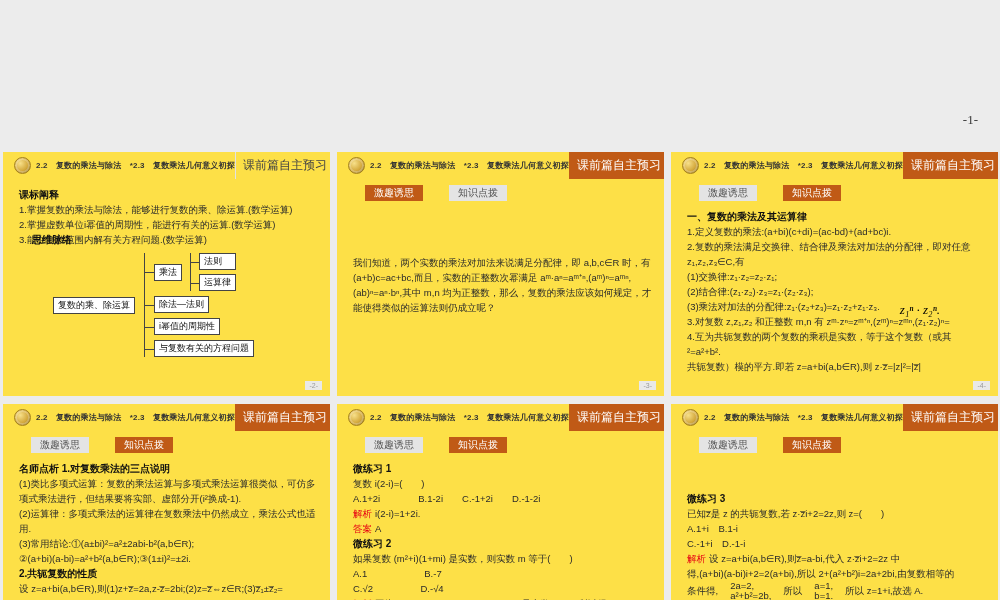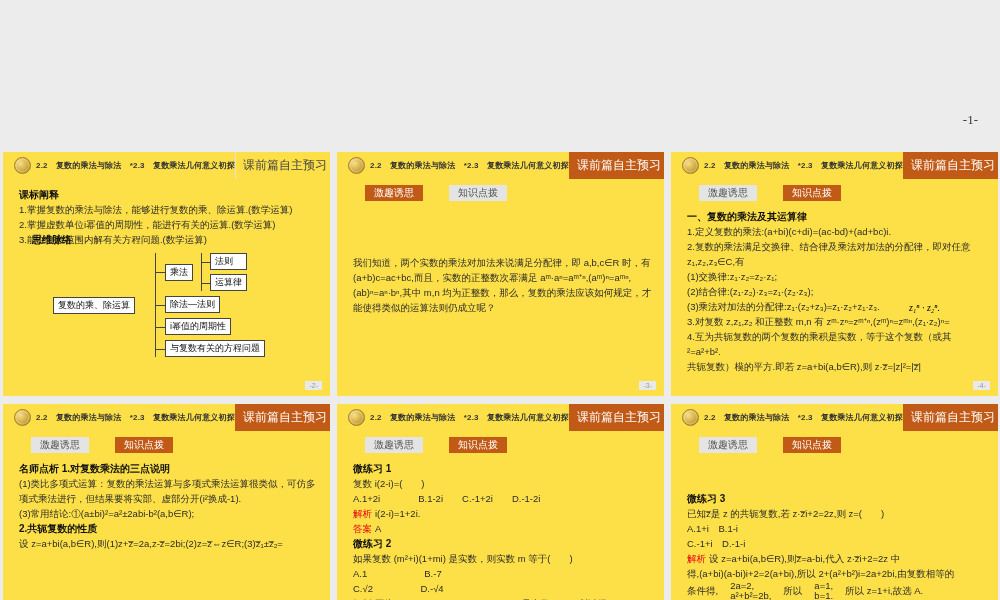--- a/index.html
+++ b/index.html
@@ -27,37 +27,37 @@
   
   .content{padding:8px 10px 0 16px;font-size:9.5px;color:#2a2a2a;line-height:15px;position:relative;}
   .line{min-height:15px;}
   .line.bold{font-weight:bold;color:#111;font-size:10px;}
   .red-label{color:#e60012;margin-right:3px;}
   .overlap{position:relative;}
   .overlay-label{position:absolute;left:13px;top:0;font-weight:bold;color:#111;font-size:10px;}
   .spacer{width:100%;}
   .stack{display:inline-flex;flex-direction:column;font-size:9.5px;line-height:10px;
     vertical-align:middle;margin:0 12px;}
-  .float-formula{position:absolute;right:58px;top:150px;font-size:10px;
+  .float-formula{position:absolute;right:58px;top:150px;font-size:13px;
     font-family:"Liberation Serif",serif;font-style:italic;}
   
   .slide-badge{position:absolute;right:8px;bottom:6px;background:#e9e9e9;color:#999;
     font-size:7px;padding:1px 4px;}
   
   .diagram{display:flex;align-items:center;margin:6px 0 0 50px;font-size:9px;color:#111;}
   .dbox{border:1px solid #444;padding:1px 4px;background:#fff;white-space:nowrap;}
   .dgroup{display:flex;flex-direction:column;gap:5px;margin-left:9px;padding-left:9px;
     border-left:1px solid #444;}
   .drow{position:relative;display:flex;align-items:center;}
   .drow::before{content:"";position:absolute;left:-9px;top:50%;width:9px;height:1px;background:#444;}
   .dsub{display:flex;flex-direction:column;gap:4px;margin-left:8px;padding-left:8px;
     border-left:1px solid #444;font-family:Liberation Serif, serif;}
   .dsub .dbox{position:relative;}
   .dsub .dbox::before{content:"";position:absolute;left:-9px;top:50%;width:8px;height:1px;background:#444;}
-  .root{position:relative;margin-right:11px;}
+  .root{position:relative;margin-right:0;}
 </style>
 </head>
 <body>
 
 <div class="page-num-top">-1-</div>
 
 <div class="grid">
 
   <div class="slide">
     <div class="slide-header">
@@ -157,21 +157,23 @@
         <span class="nav-btn">课堂篇探究学习</span>
       </span>
     </div>
     <div class="tabs">
         <span class="tab">激趣诱思</span>
         <span class="tab active">知识点拨</span>
       </div>
     <div class="content">
         <div class="line bold">名师点析 1.对复数乘法的三点说明</div>
         <div class="line">(1)类比多项式运算：复数的乘法运算与多项式乘法运算很类似，可仿多项式乘法进行，但结果要将实部、虚部分开(i²换成-1).</div>
+        <div class="line">(2)运算律：多项式乘法的运算律在复数乘法中仍然成立，乘法公式也适用.</div>
         <div class="line">(3)常用结论:①(a±bi)²=a²±2abi-b²(a,b∈R);</div>
+        <div class="line">②(a+bi)(a-bi)=a²+b²(a,b∈R);③(1±i)²=±2i.</div>
         <div class="line bold">2.共轭复数的性质</div>
         <div class="line">设 z=a+bi(a,b∈R),则(1)z+z̅=2a,z-z̅=2bi;(2)z=z̅⇔z∈R;(3)z̅₁±z̅₂=</div>
       </div>
 
   </div>
 
   <div class="slide">
     <div class="slide-header">
       <span class="coin"></span>
       <span class="slide-title">2.2　复数的乘法与除法　*2.3　复数乘法几何意义初探</span>

